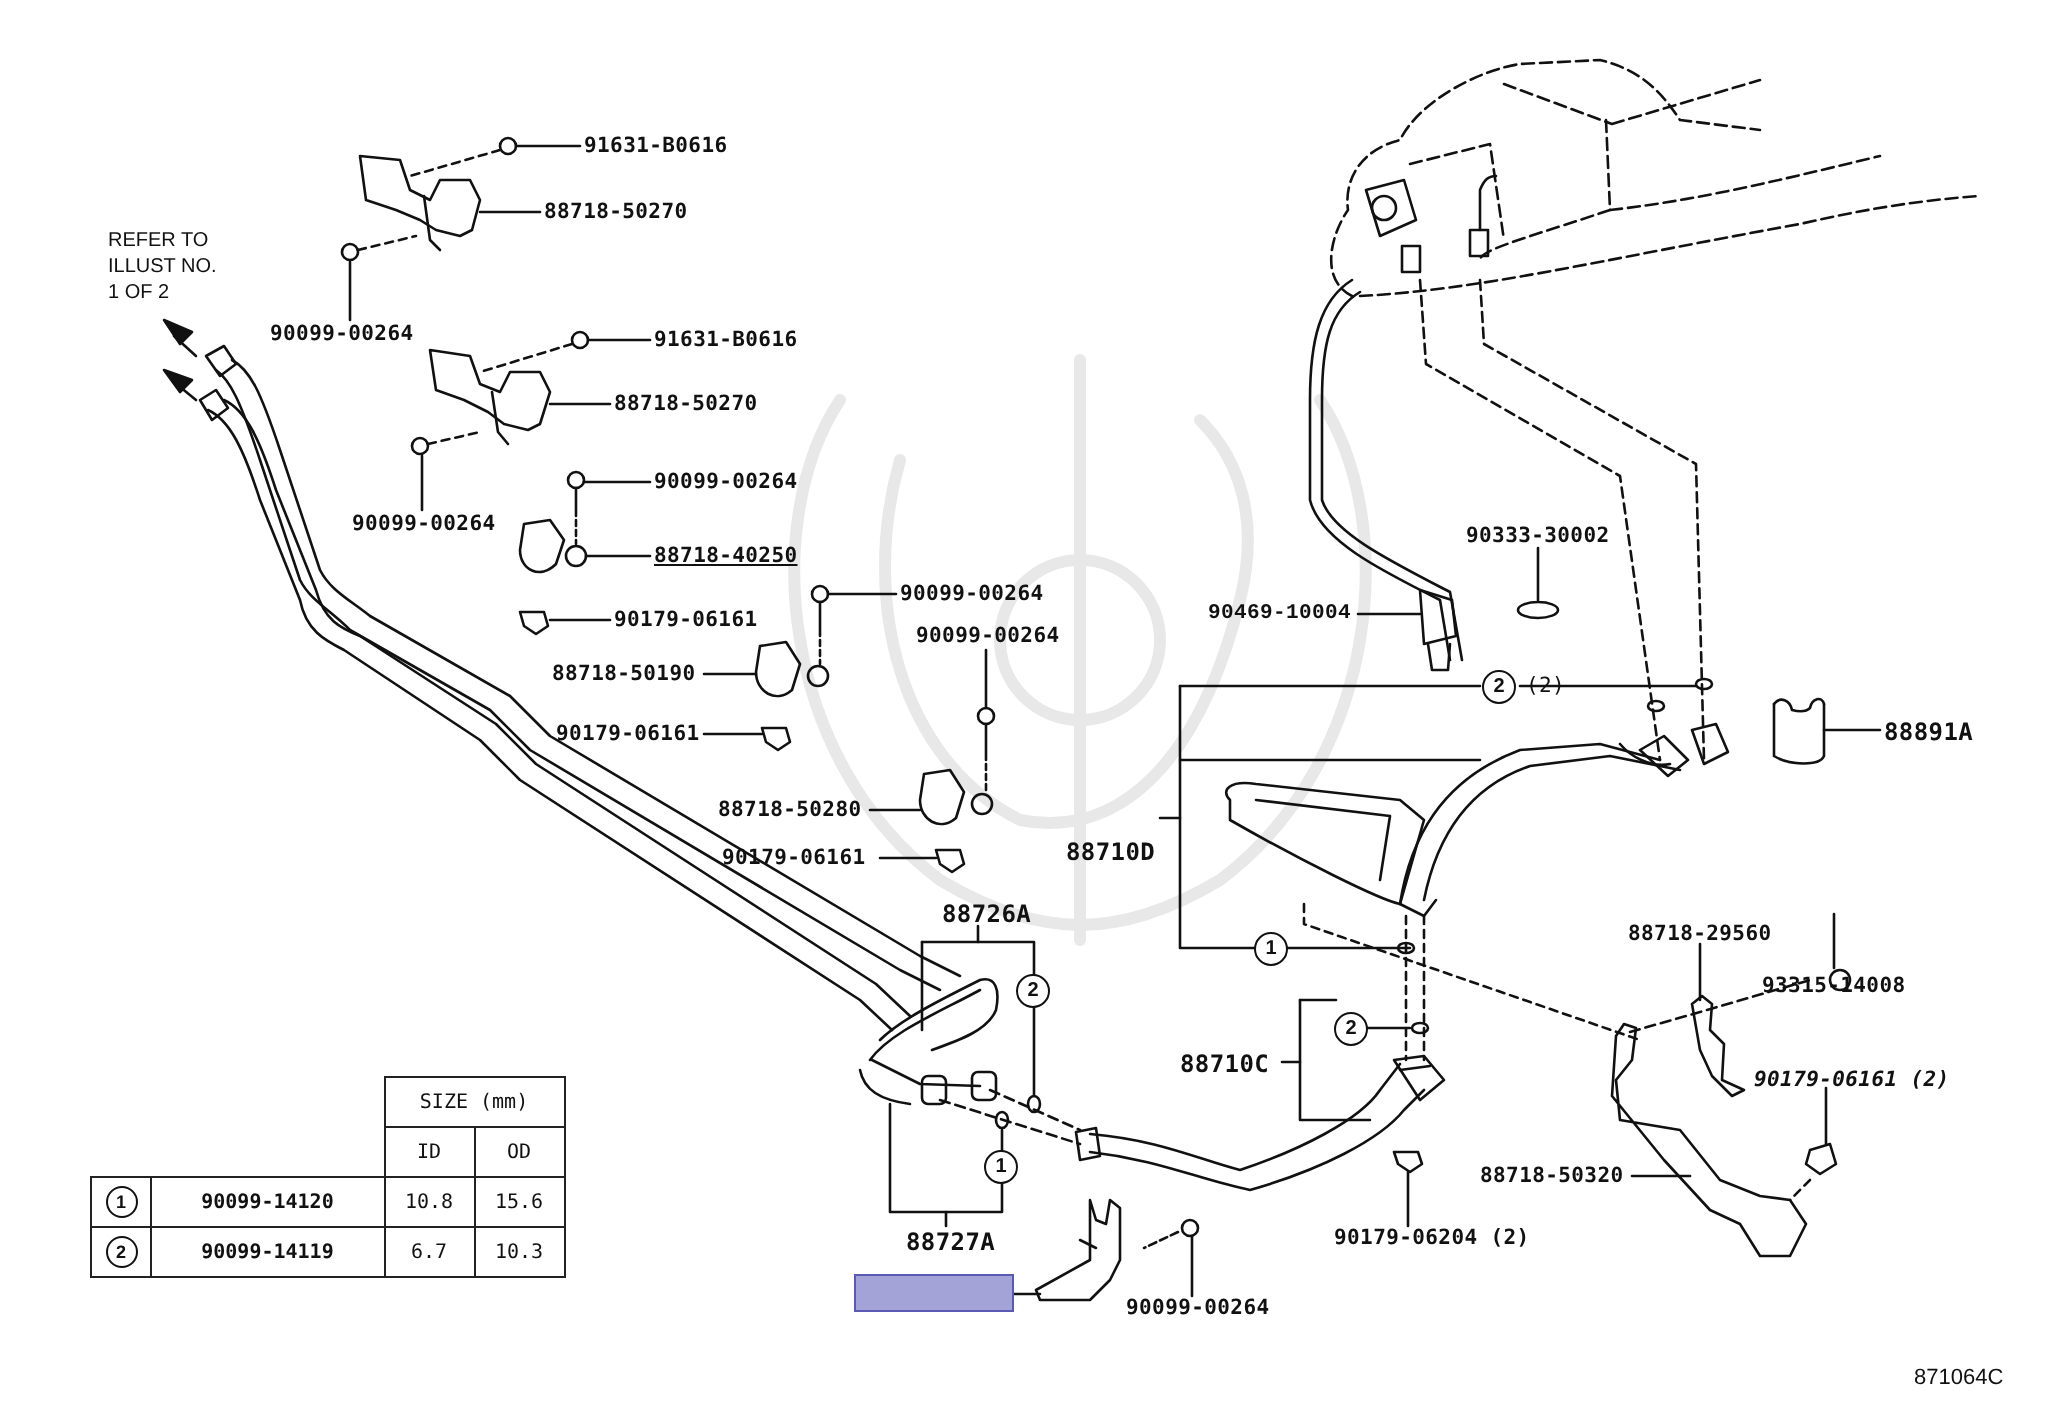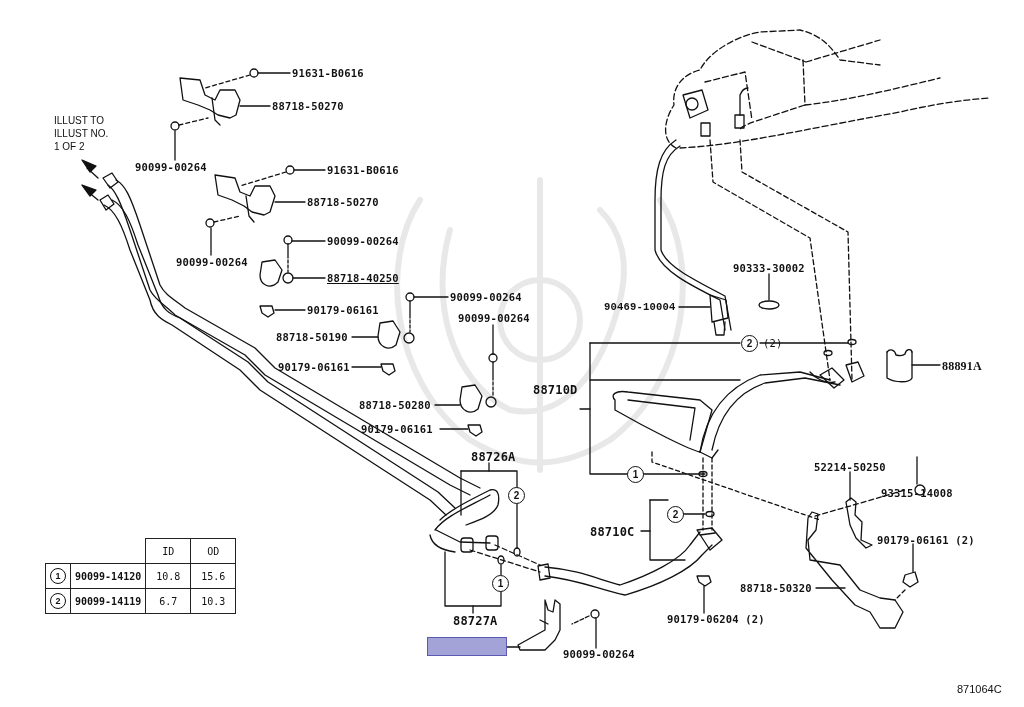--- a/index.html
+++ b/index.html
@@ -281,21 +281,21 @@
     <path d="M493 325 L 493 354"></path>
   </g>
   <path d="M435 405 L 460 405"></path>
   <g>
       <path d="M468 425 L 480 425 L 482 432 L 476 436 L 470 432 Z"></path>
     </g>
   <path d="M440 429 L 468 429"></path>
 </svg>
 
 <div class="note" style="left:54px;top:114px;">
-  <div>ILLUST TO</div>
+  <div>REFER TO</div>
   <div>ILLUST NO.</div>
   <div>1 OF 2</div>
 </div>
 
 <span class="lbl" style="left:292px;top:67px;">91631-B0616</span>
 <span class="lbl" style="left:272px;top:100px;">88718-50270</span>
 <span class="lbl" style="left:135px;top:161px;">90099-00264</span>
 <span class="lbl" style="left:327px;top:164px;">91631-B0616</span>
 <span class="lbl" style="left:307px;top:196px;">88718-50270</span>
 <span class="lbl" style="left:176px;top:256px;">90099-00264</span>
@@ -305,41 +305,46 @@
 <span class="lbl" style="left:450px;top:291px;">90099-00264</span>
 <span class="lbl" style="left:276px;top:331px;">88718-50190</span>
 <span class="lbl" style="left:278px;top:361px;">90179-06161</span>
 <span class="lbl" style="left:458px;top:312px;">90099-00264</span>
 <span class="lbl" style="left:359px;top:399px;">88718-50280</span>
 <span class="lbl" style="left:361px;top:423px;">90179-06161</span>
 <span class="lbl big" style="left:471px;top:450px;">88726A</span>
 <span class="lbl big" style="left:453px;top:614px;">88727A</span>
 <span class="lbl" style="left:563px;top:648px;">90099-00264</span>
 <span class="lbl big" style="left:590px;top:525px;">88710C</span>
-<span class="lbl big" style="left:533px;top:383px;">88710D</span>
+<span class="lbl big" style="left:533px;top:419px;">88710D</span>
 <span class="lbl" style="left:604px;top:301px;font-family:Liberation Mono, monospace;">90469-10004</span>
 <span class="lbl" style="left:733px;top:262px;">90333-30002</span>
-<span class="lbl big" style="left:942px;top:359px;font-family:Liberation Serif, serif;">88891A</span>
+<span class="lbl big" style="left:942px;top:359px;">88891A</span>
 <span class="lbl" style="left:881px;top:444px;margin-top:43px;">93315-14008</span>
-<span class="lbl" style="left:814px;top:461px;">52214-50250</span>
-<span class="lbl" style="left:877px;top:534px;">90179-06161 (2)</span>
+<span class="lbl" style="left:814px;top:461px;">88718-29560</span>
+<span class="lbl" style="left:877px;top:534px;font-style:italic;">90179-06161 (2)</span>
 <span class="lbl" style="left:740px;top:582px;">88718-50320</span>
 <span class="lbl" style="left:667px;top:613px;">90179-06204 (2)</span>
 <span class="lbl" style="left:763px;top:337px;font-weight:normal;">(2)</span>
 
 <span class="cref" style="left:741px;top:335px;">2</span>
 <span class="cref" style="left:627px;top:466px;">1</span>
 <span class="cref" style="left:667px;top:506px;">2</span>
 <span class="cref" style="left:508px;top:487px;">2</span>
 <span class="cref" style="left:492px;top:575px;">1</span>
 
 <div class="hl" style="background: rgb(163, 163, 216);"></div>
 
 <table class="size">
   <tbody>
+      <tr>
+    <td class="blank" style="width:22px;"></td>
+    <td class="blank" style="width:108px;"></td>
+    <td colspan="2" style="width:80px;">SIZE (mm)</td>
+  </tr>
   <tr>
     <td class="blank"></td>
     <td class="blank"></td>
     <td style="width:36px;">ID</td>
     <td style="width:36px;">OD</td>
   </tr>
   <tr>
     <td><span class="circ">1</span></td>
     <td class="num">90099-14120</td>
     <td>10.8</td>

